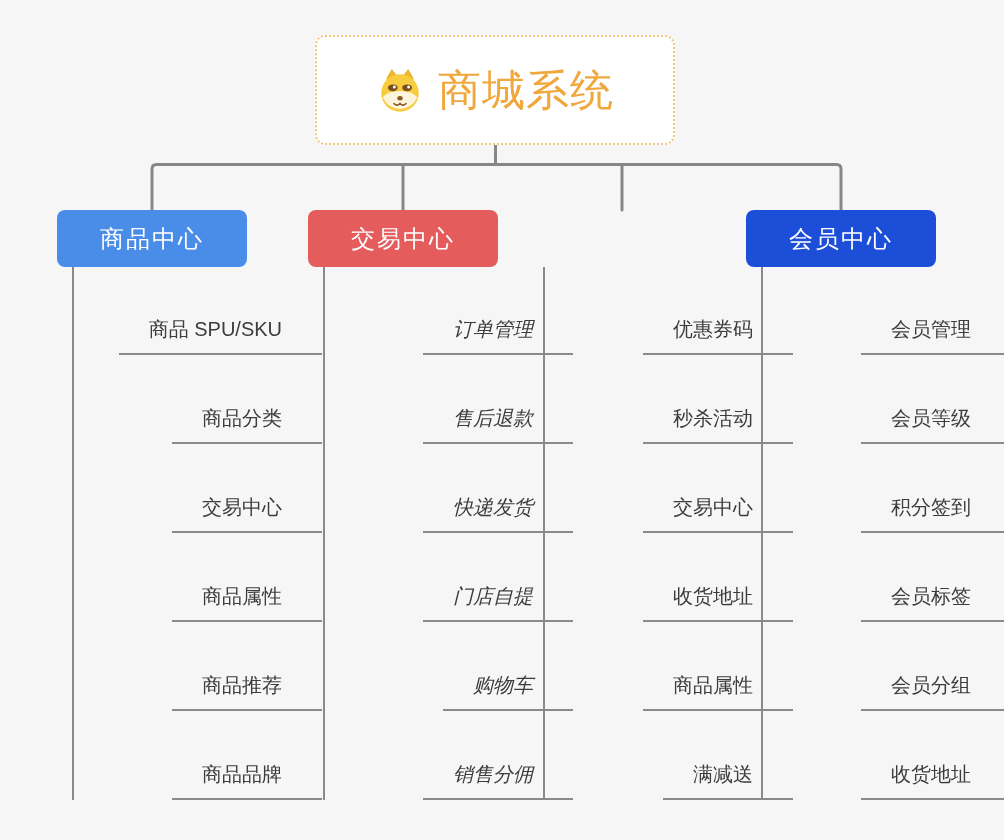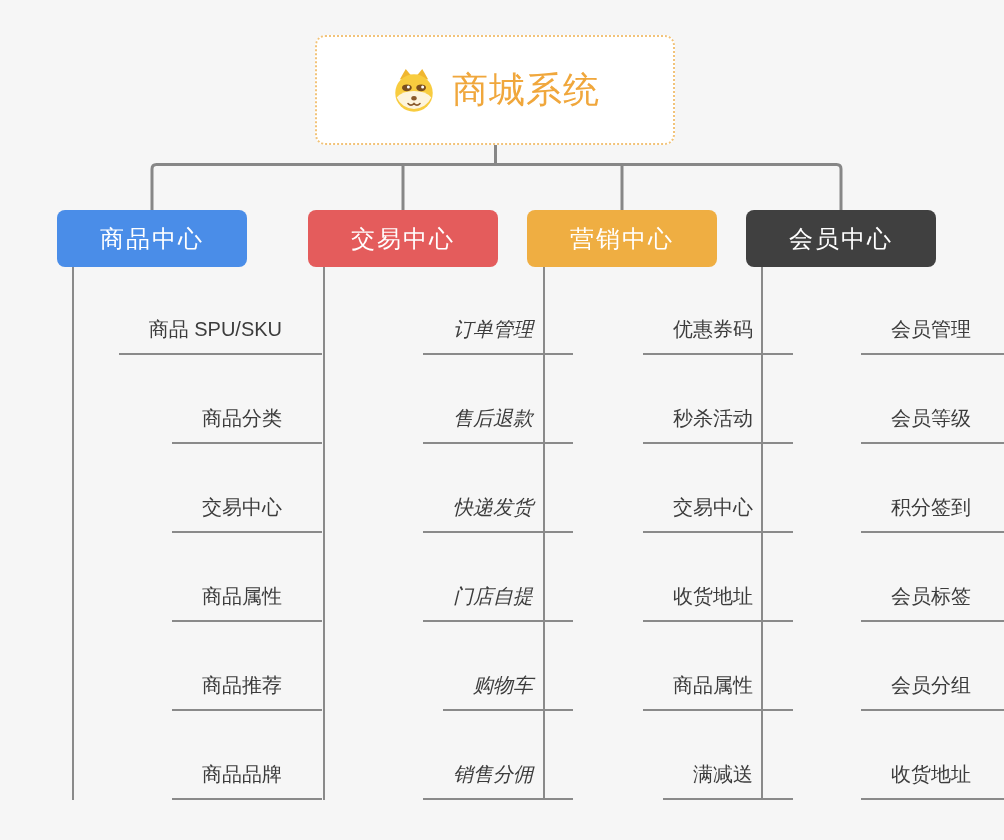--- a/index.html
+++ b/index.html
@@ -15,21 +15,21 @@
   }
   
   .root-node{
     position:absolute;left:315px;top:35px;width:360px;height:110px;
     background:#FFFFFF;border:2px dotted #F2C379;border-radius:10px;
     box-sizing:border-box;
     display:flex;align-items:center;justify-content:center;gap:14px;
     cursor:pointer;
   }
   .root-title{
-    font-size:36px;font-weight:500;letter-spacing:1px;color:#F0A73C;
+    font-size:43px;font-weight:500;letter-spacing:1px;color:#F0A73C;
     line-height:1;white-space:nowrap;
   }
   .dog-icon{width:48px;height:48px;flex:0 0 auto;}
   
   .branch-node{
     position:absolute;top:210px;width:190px;height:57px;
     border-radius:8px;display:flex;align-items:center;justify-content:center;
     color:#FFFFFF;font-size:24px;letter-spacing:2px;cursor:pointer;
     box-sizing:border-box;white-space:nowrap;
   }
@@ -83,22 +83,21 @@
       <circle cx="24.5" cy="28" r="2" fill="#FFFFFF"></circle>
       <circle cx="43.5" cy="28" r="2" fill="#FFFFFF"></circle>
       <ellipse cx="32" cy="43" rx="3.6" ry="3" fill="#8A5A2B"></ellipse>
       <path d="M24,50 q4,4.5 8,0 q4,4.5 8,0" stroke="#8A5A2B" stroke-width="2.2" fill="none" stroke-linecap="round"></path>
     </svg>
     <span class="root-title" style="color: rgb(240, 167, 60);">商城系统</span>
   </div>
 
   <div class="branch-node branch-2" style="background: rgb(228, 92, 92);">交易中心</div>
   <div class="branch-node branch-1" style="background: rgb(74, 141, 232);">商品中心</div>
-  <div class="branch-node branch-3" style="background: rgb(239, 174, 66);">营销中心</div>
-  <div class="branch-node branch-4" style="background: #404040;">会员中心</div>
+  <div class="branch-node branch-4" style="background: #1d4ed8;">会员中心</div>
 
   <div class="column col-1">
     <div class="trunk"></div>
     <div class="leaf">商品 SPU/SKU</div>
     <div class="leaf">商品分类</div>
     <div class="leaf">交易中心</div>
     <div class="leaf">商品属性</div>
     <div class="leaf">商品推荐</div>
     <div class="leaf">商品品牌</div>
   </div>

